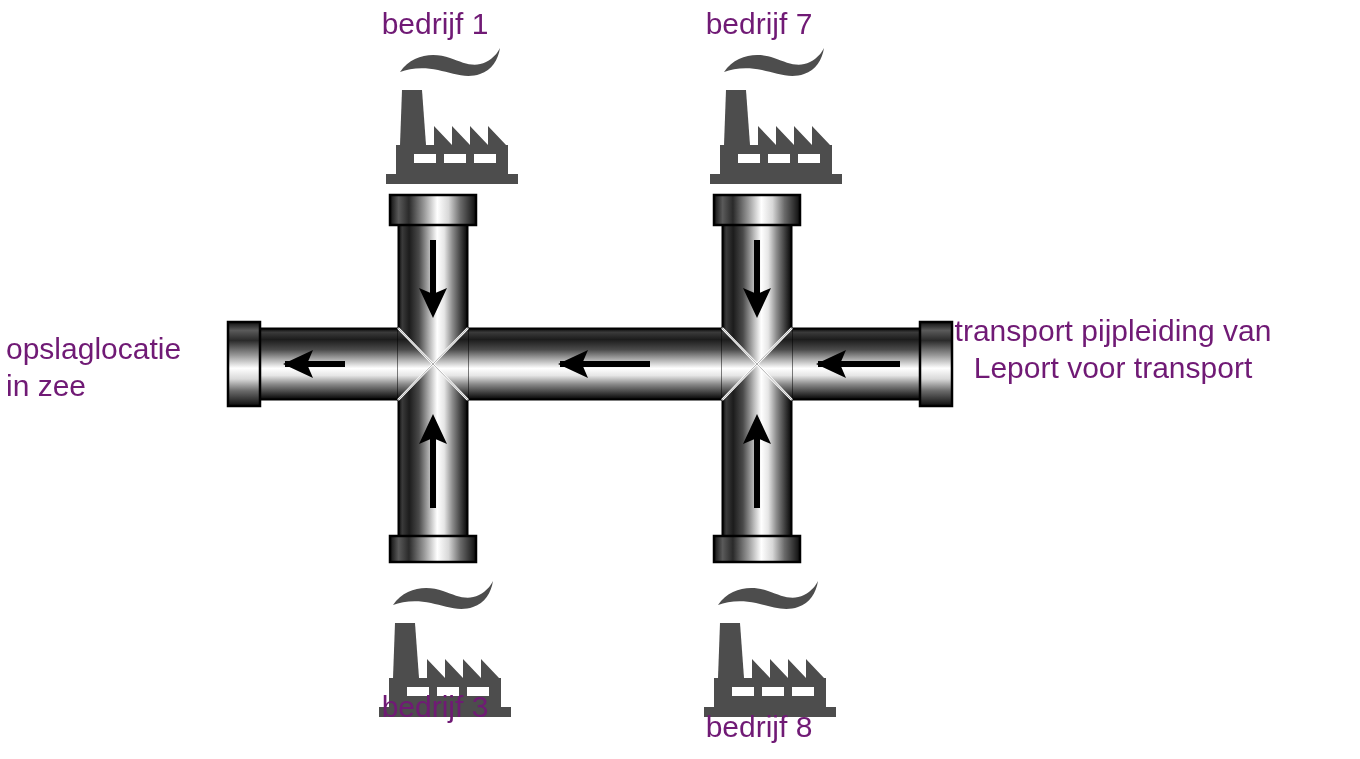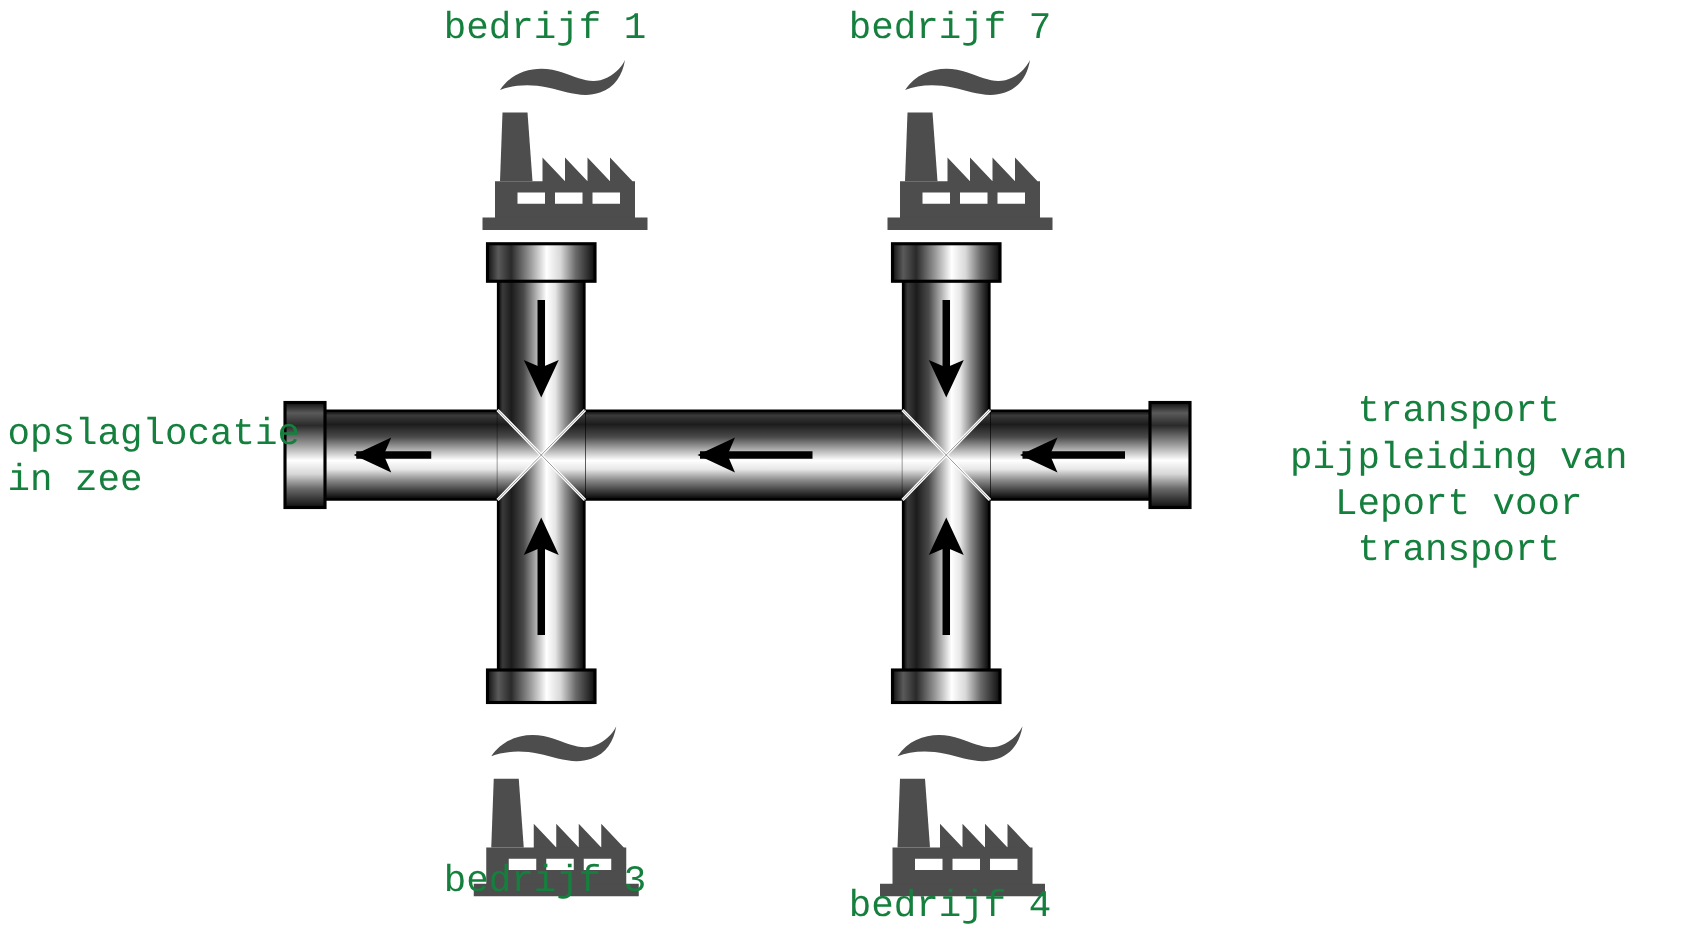--- a/index.html
+++ b/index.html
@@ -3,22 +3,22 @@
 <meta charset="utf-8">
 <style>
   html,body{margin:0;padding:0;}
   body{
     width:1360px;height:759px;background:#ffffff;
     font-family:"Liberation Sans", sans-serif;
     overflow:hidden;position:relative;
   }
   #stage{position:absolute;left:0;top:0;width:1360px;height:759px;}
   .lbl{
-    position:absolute;color:#15803d;font-size:30px;line-height:37px;
-    white-space:nowrap;text-align:center;font-family:Liberation Mono, monospace;
+    position:absolute;color:#701a75;font-size:30px;line-height:37px;
+    white-space:nowrap;text-align:center;font-family:Liberation Sans, sans-serif;
   }
   .lbl.multi{white-space:normal;}
   svg{display:block;}
   .sub{font-size:21px;}
 </style>
 </head>
 <body>
 
 <div id="stage">
 
@@ -237,25 +237,25 @@
         <rect x="62" y="112" width="22" height="9" fill="#ffffff"></rect>
         <rect x="92" y="112" width="22" height="9" fill="#ffffff"></rect>
         <rect x="4" y="132" width="132" height="10" fill="#4d4d4d"></rect>
       </g>
     </g>
   </svg>
 
   <div class="lbl" style="left:355px;top:5px;width:160px;">bedrijf 1</div>
   <div class="lbl" style="left:679px;top:5px;width:160px;">bedrijf 7</div>
   <div class="lbl" style="left:355px;top:688px;width:160px;">bedrijf 3</div>
-  <div class="lbl" style="left:679px;top:708px;width:160px;">bedrijf 4</div>
+  <div class="lbl" style="left:679px;top:708px;width:160px;">bedrijf 8</div>
 
   <div class="lbl multi" style="left:6px;top:330px;width:215px;text-align:left;">
     <span>opslaglocatie</span><br>
     <span>in zee</span>
   </div>
 
-  <div class="lbl multi" style="left:978px;top:312px;width:378px;text-align:center;">
+  <div class="lbl multi" style="left:924px;top:312px;width:378px;text-align:center;">
     <span>transport pijpleiding van</span><br>
     <span>Leport voor transport</span><br>
   </div>
 
 </div>
 
 </body></html>

